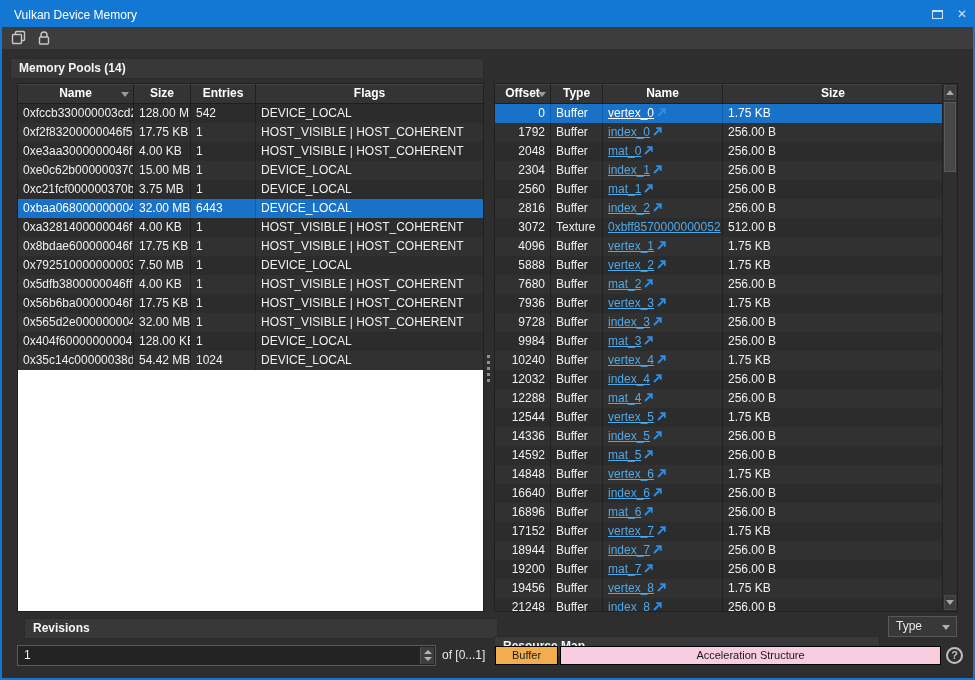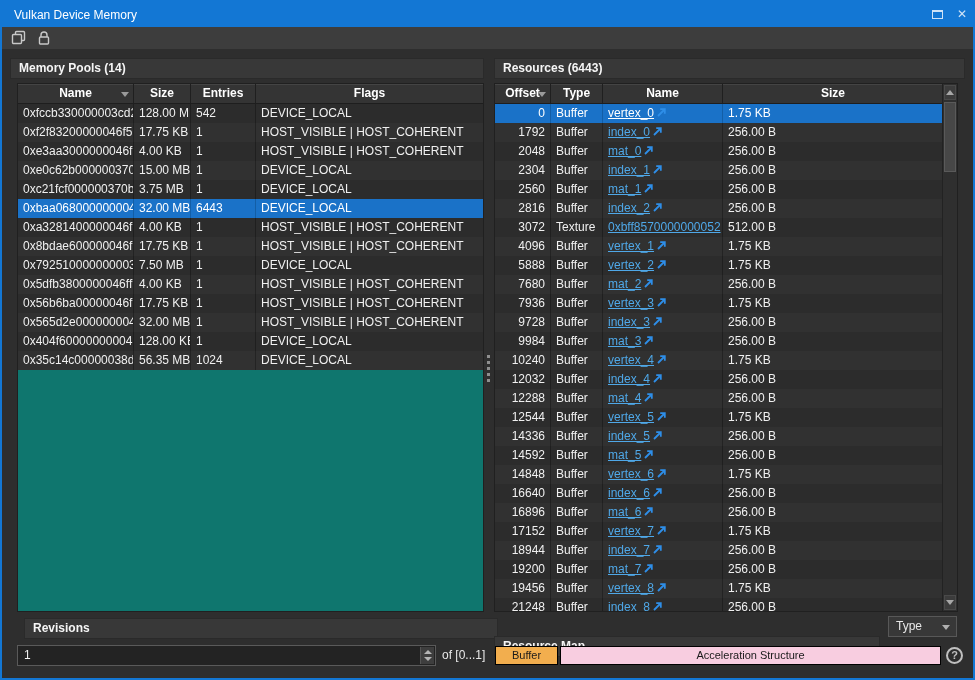--- a/index.html
+++ b/index.html
@@ -17,21 +17,21 @@
   .btn-max { width:11px; height:9px; border:1px solid #cfe3f7; border-top:2px solid #cfe3f7; cursor:default; }
   .btn-close { color:#cfe3f7; font-size:12px; line-height:25px; cursor:default; }
   
   .toolbar { position:absolute; left:2px; top:27px; right:2px; height:22px;
     background:#3d3d3d; display:flex; align-items:center; gap:9px; padding-left:9px; }
   .tool-icon { width:16px; height:16px; display:inline-block; }
   
   .group-header { position:absolute; height:21px; background:#383838; border:1px solid #2a2a2a;
     font-weight:bold; color:#f5f5f5; line-height:19px; padding-left:8px; }
   
-  .table-viewport { position:absolute; background:#0f766e; border:1px solid #202020; overflow:hidden; }
+  .table-viewport { position:absolute; background:#ffffff; border:1px solid #202020; overflow:hidden; }
   .thead { display:flex; height:20px; background:#343434; border-bottom:1px solid #1e1e1e; }
   .th { position:relative; font-weight:bold; color:#ffffff; text-align:center; line-height:19px;
     border-right:1px solid #1f1f1f; box-shadow: inset 0 1px 0 #444; }
   .sort-arrow { position:absolute; right:4px; top:8px; width:0; height:0;
     border-left:4px solid transparent; border-right:4px solid transparent; border-top:5px solid #9a9a9a; }
   .trow { display:flex; height:19px; line-height:19px; background:#2c2c2c; }
   .trow.alt { background:#313131; }
   .trow.selected { background:#1a72c8; }
   .td { border-right:1px solid rgba(0,0,0,0.28); padding:0 5px; white-space:nowrap; overflow:hidden; color:#f0f0f0; }
   .trow.selected .td { border-right-color:#135ea6; color:#ffffff; }
@@ -184,38 +184,37 @@
           <div class="td" style="width: 227px; border-right: none;">HOST_VISIBLE | HOST_COHERENT</div>
         </div>
         <div class="trow">
           <div class="td" style="width: 116px;">0x404f600000000045</div>
           <div class="td" style="width: 57px;">128.00 KB</div>
           <div class="td" style="width: 65px;">1</div>
           <div class="td" style="width: 227px; border-right: none;">DEVICE_LOCAL</div>
         </div>
         <div class="trow alt">
           <div class="td" style="width: 116px;">0x35c14c00000038d1</div>
-          <div class="td" style="width: 57px;">56.35 MB</div>
+          <div class="td" style="width: 57px;">54.42 MB</div>
           <div class="td" style="width: 65px;">1024</div>
           <div class="td" style="width: 227px; border-right: none;">DEVICE_LOCAL</div>
         </div>
       </div>
   </div>
 
   <div class="splitter">
     <span class="dots">
         <i></i>
         <i></i>
         <i></i>
         <i></i>
         <i></i>
       </span>
   </div>
 
-  <div class="group-header" style="left:494px; top:58px; width:471px;">Resources (6443)</div>
 
   <div class="table-viewport" style="left:494px; top:83px; width:464px; height:529px;">
     <div class="thead" style="width:448px;">
       <div class="th" style="width:56px;">
         <span>Offset</span>
         <span class="sort-arrow"></span>
       </div>
       <div class="th" style="width:52px;">Type</div>
       <div class="th" style="width:120px;">Name</div>
       <div class="th" style="width:220px; border-right:none;">Size</div>

